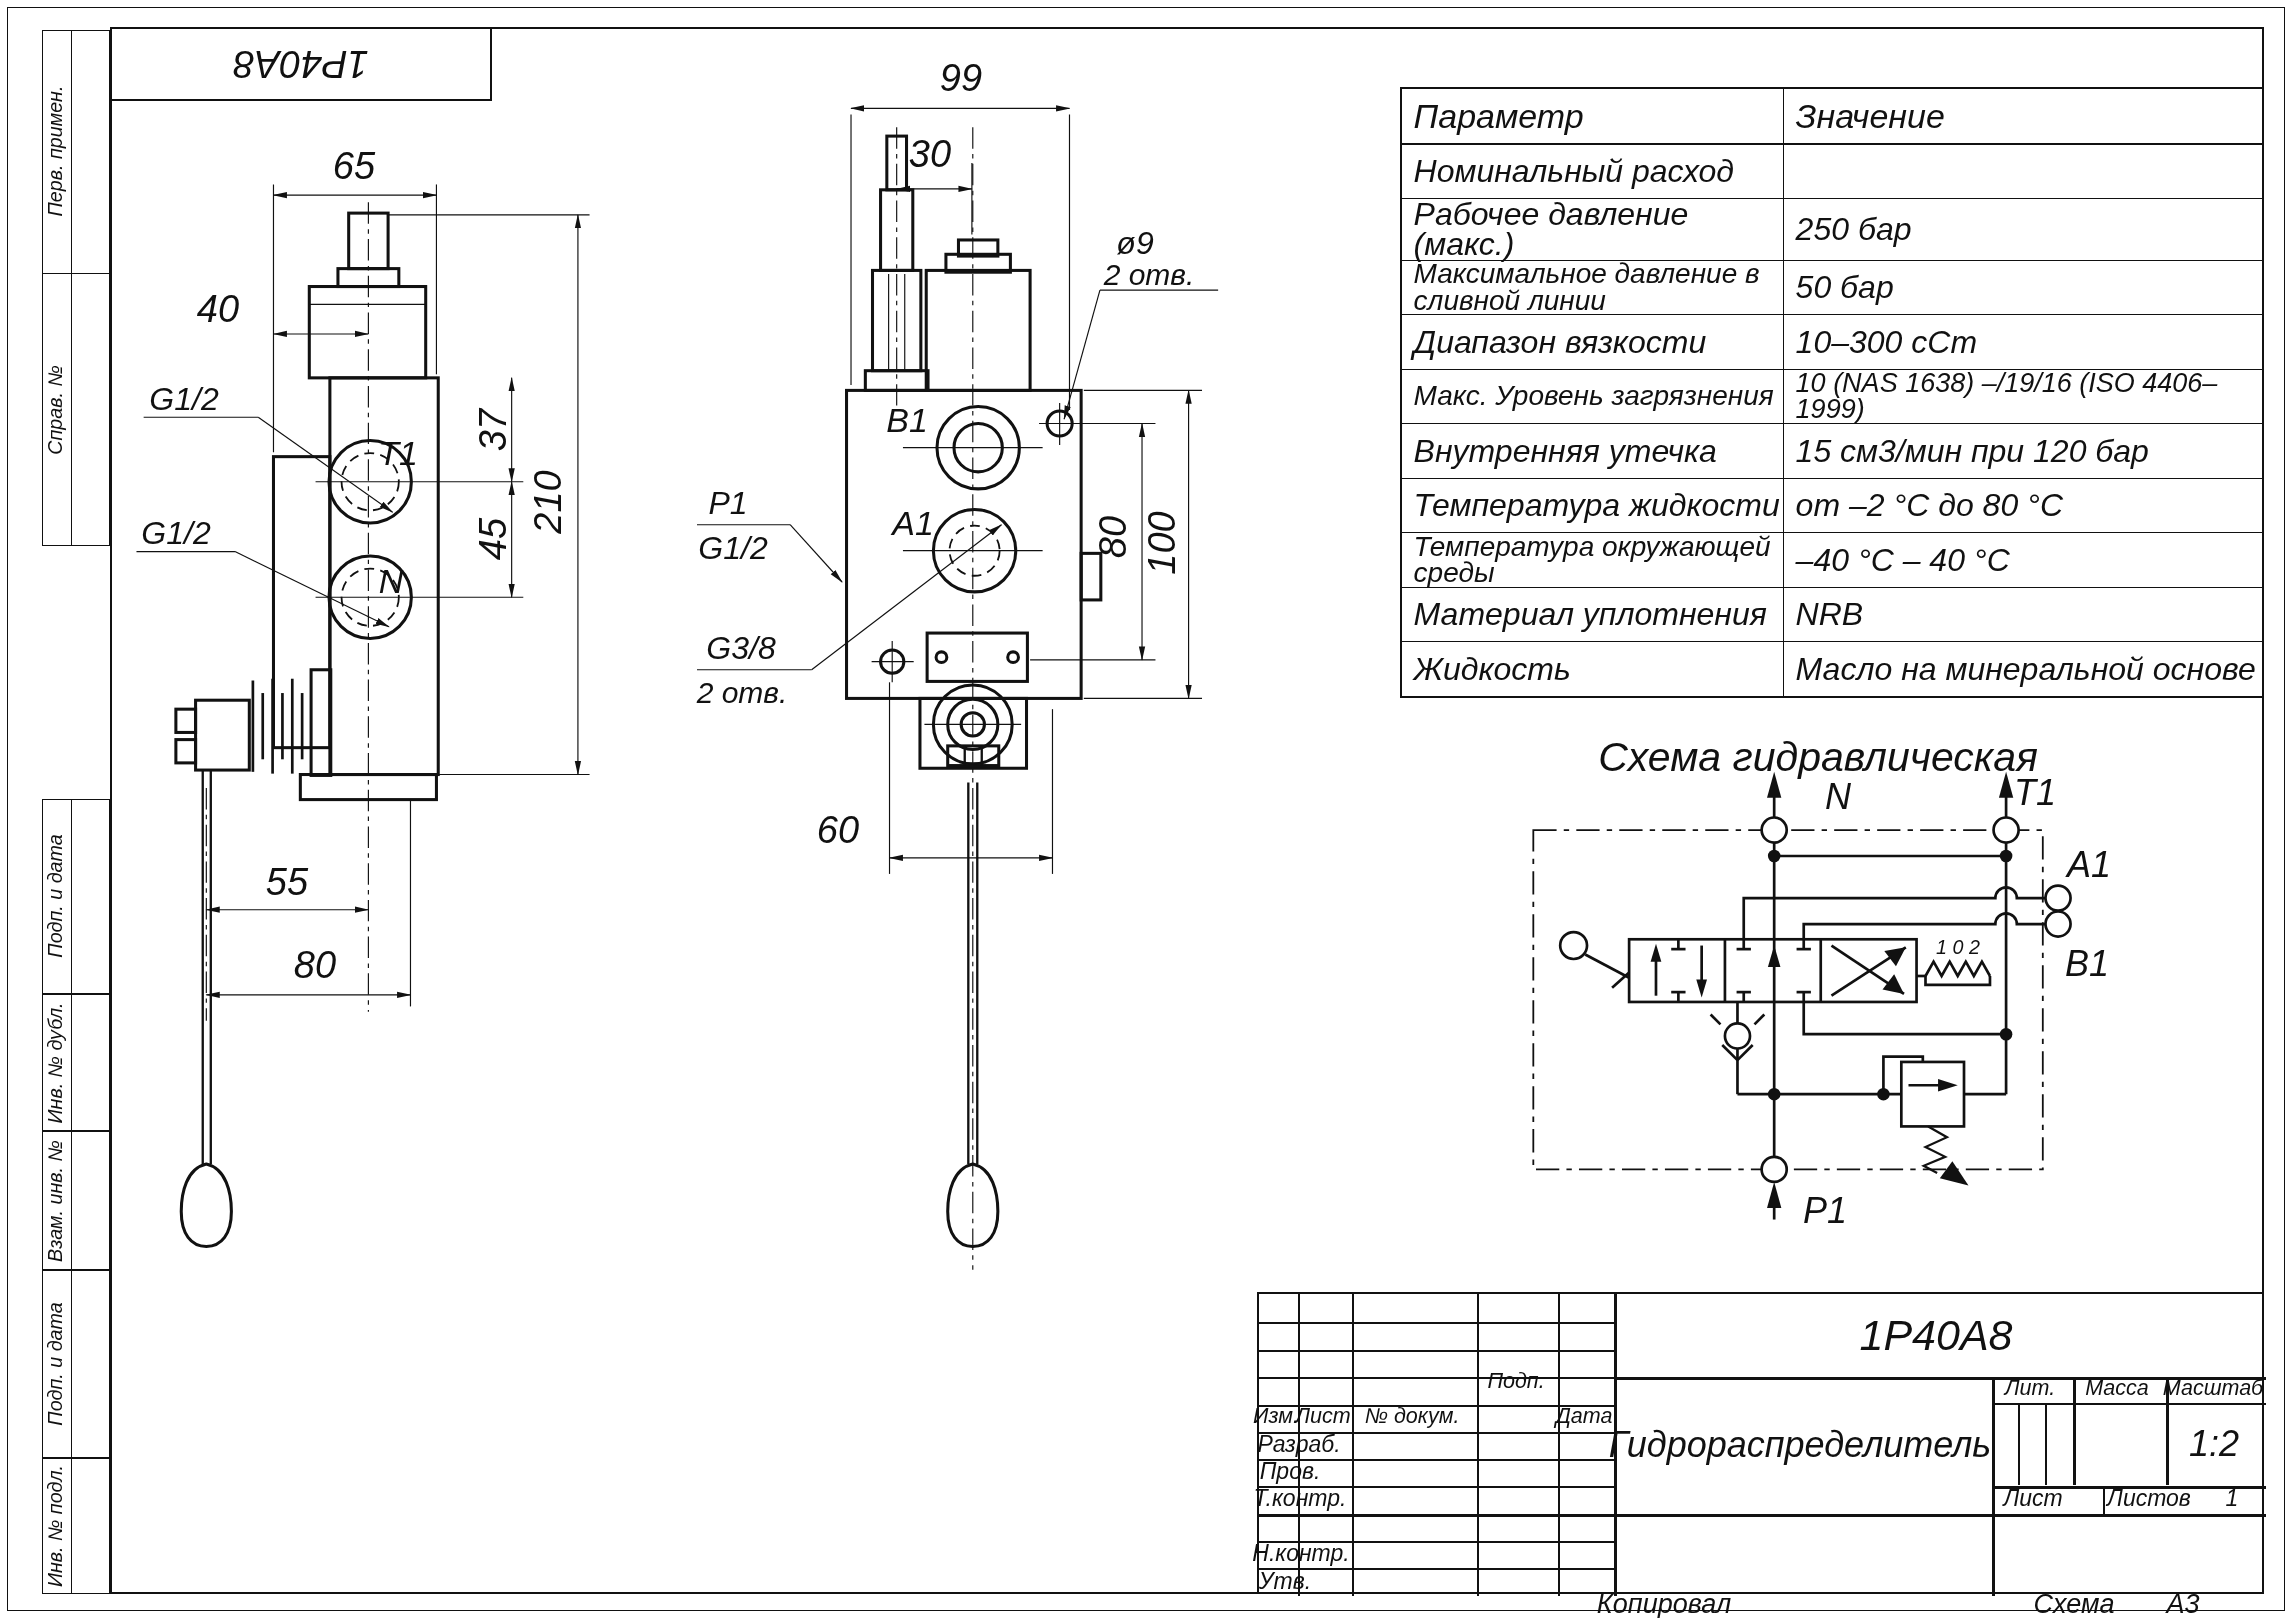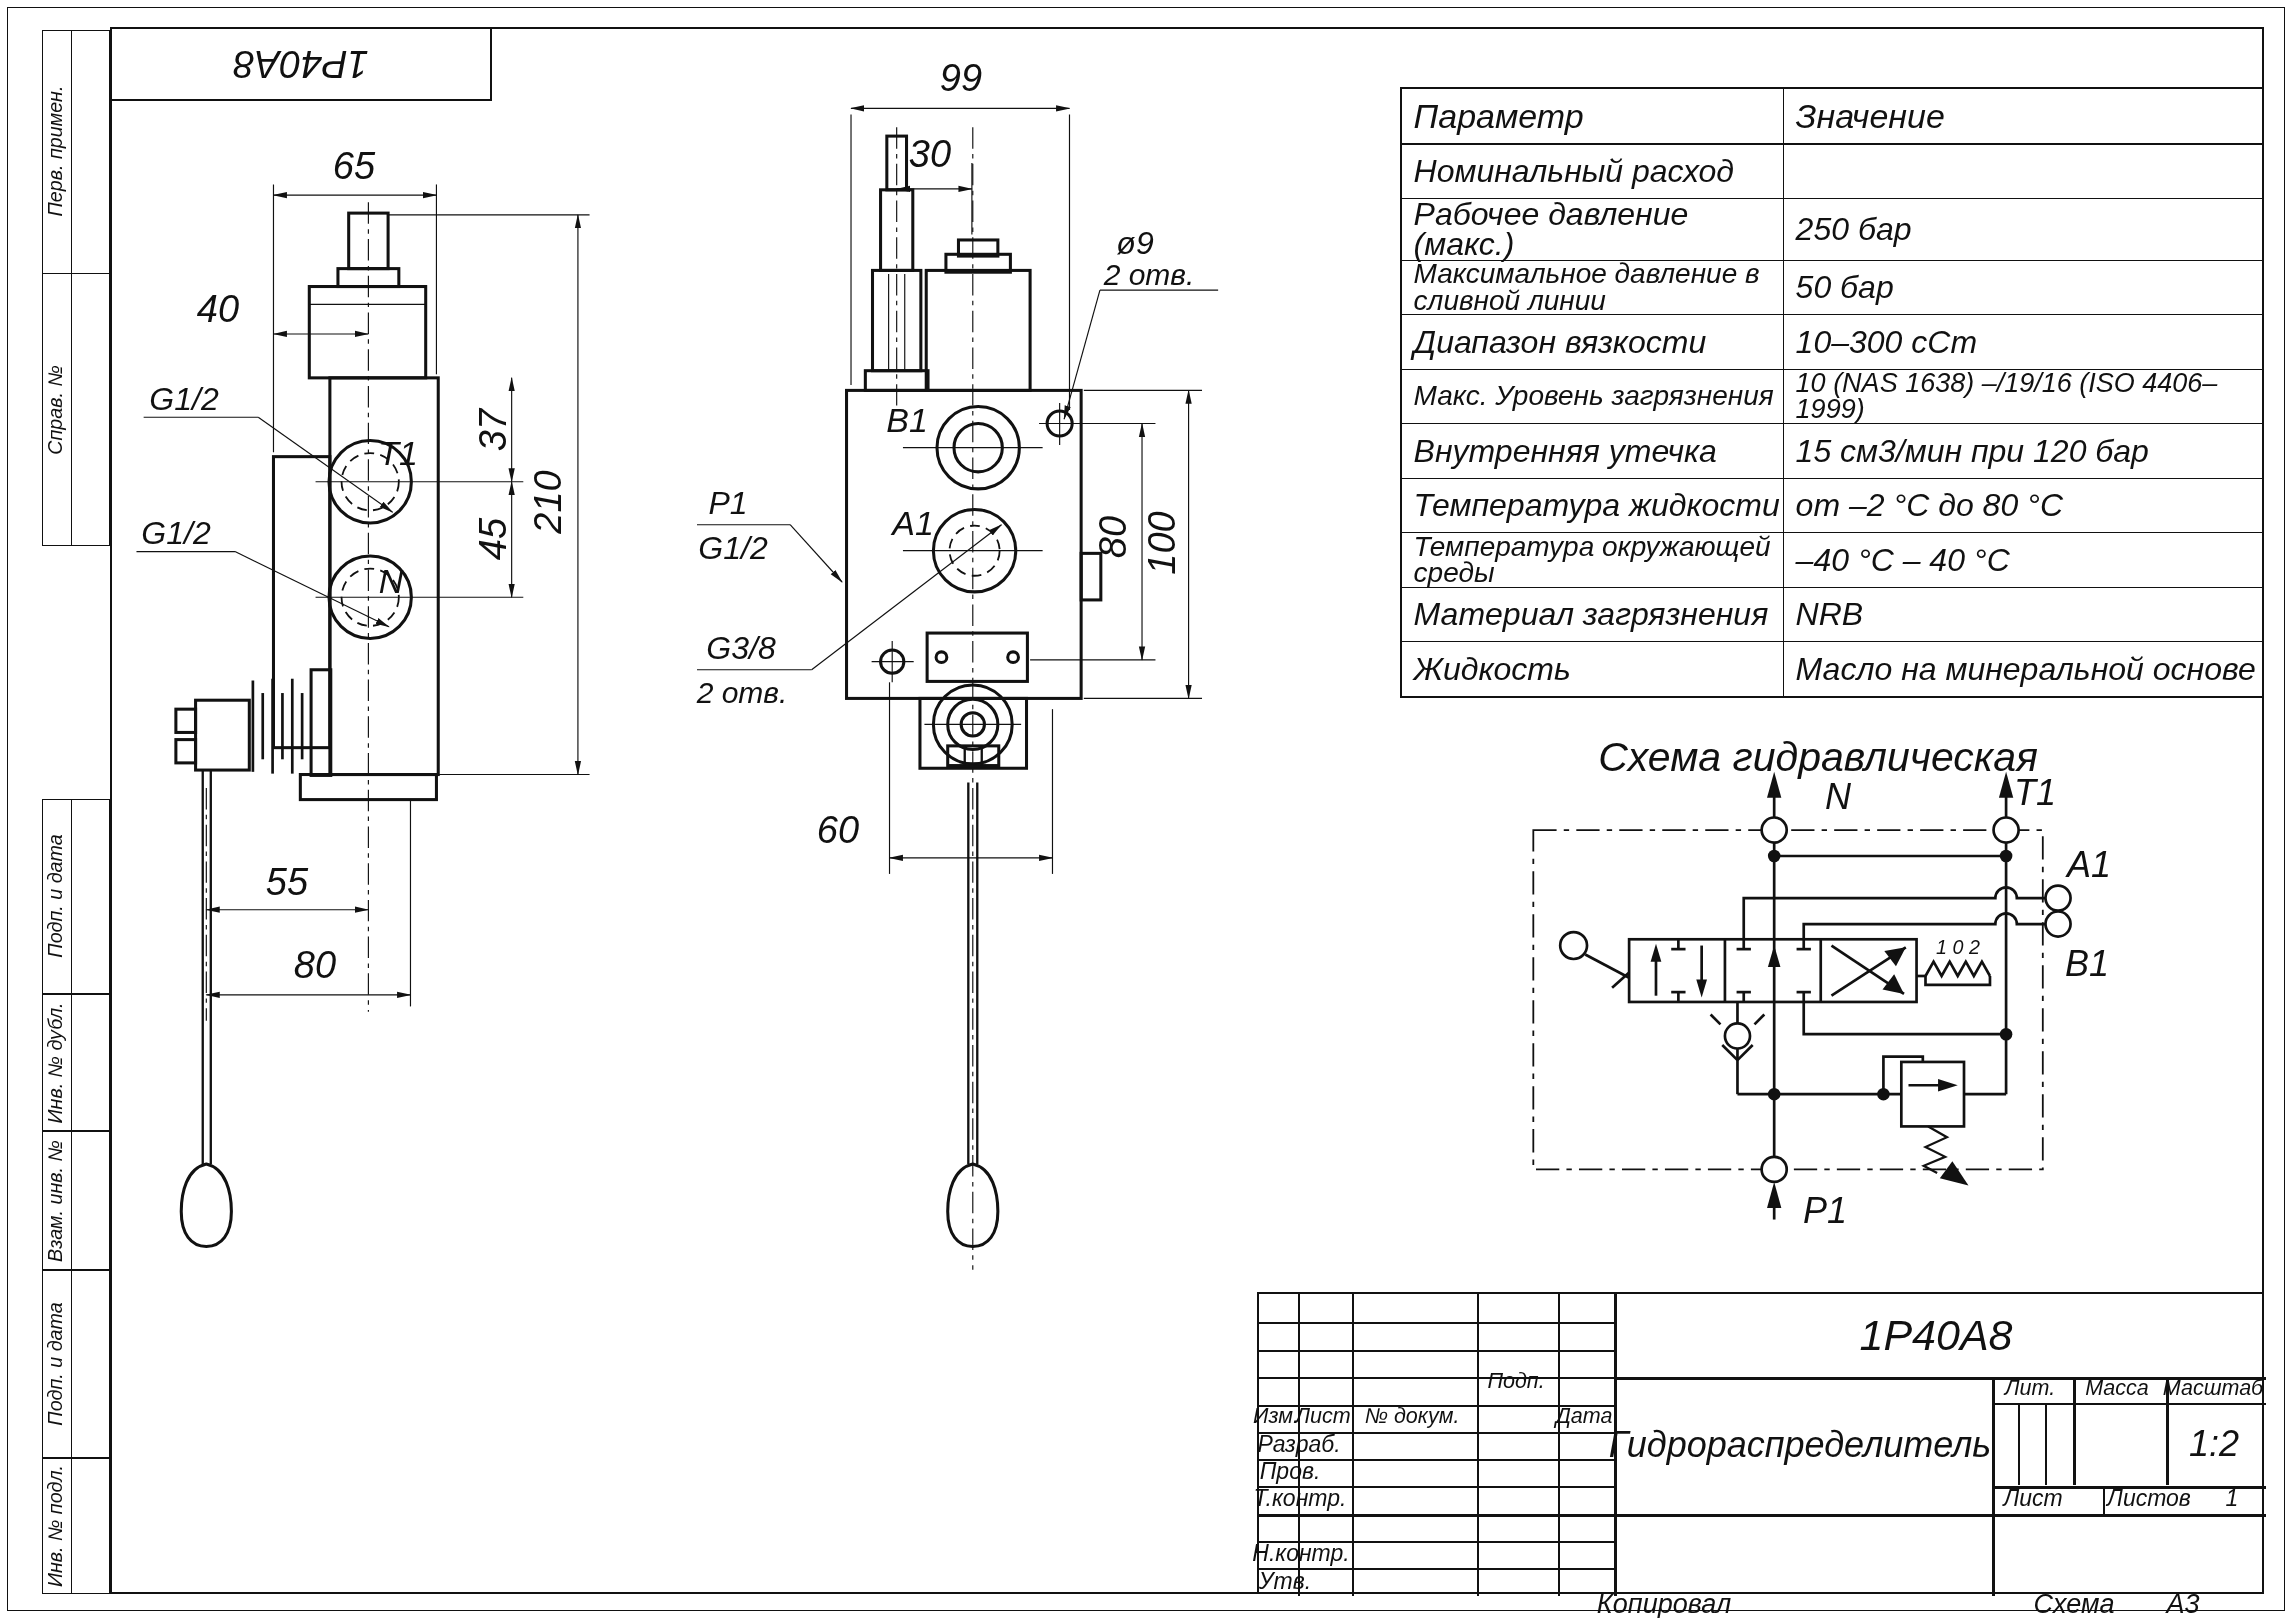--- a/index.html
+++ b/index.html
@@ -363,21 +363,21 @@
     </div>
     <div class="prow">
       <div class="pc">Температура жидкости</div>
       <div class="vc">от –2 °С до 80 °С</div>
     </div>
     <div class="prow">
       <div class="pc fs31">Температура окружающей среды</div>
       <div class="vc">–40 °С – 40 °С</div>
     </div>
     <div class="prow">
-      <div class="pc">Материал загрязнения</div>
+      <div class="pc">Материал уплотнения</div>
       <div class="vc">NRB</div>
     </div>
     <div class="prow">
       <div class="pc">Жидкость</div>
       <div class="vc">Масло на минеральной основе</div>
     </div>
   </div>
 
   <div class="tblock">
     <div class="tl" style="left:39px;top:0;width:1.8px;height:302px;"></div>

